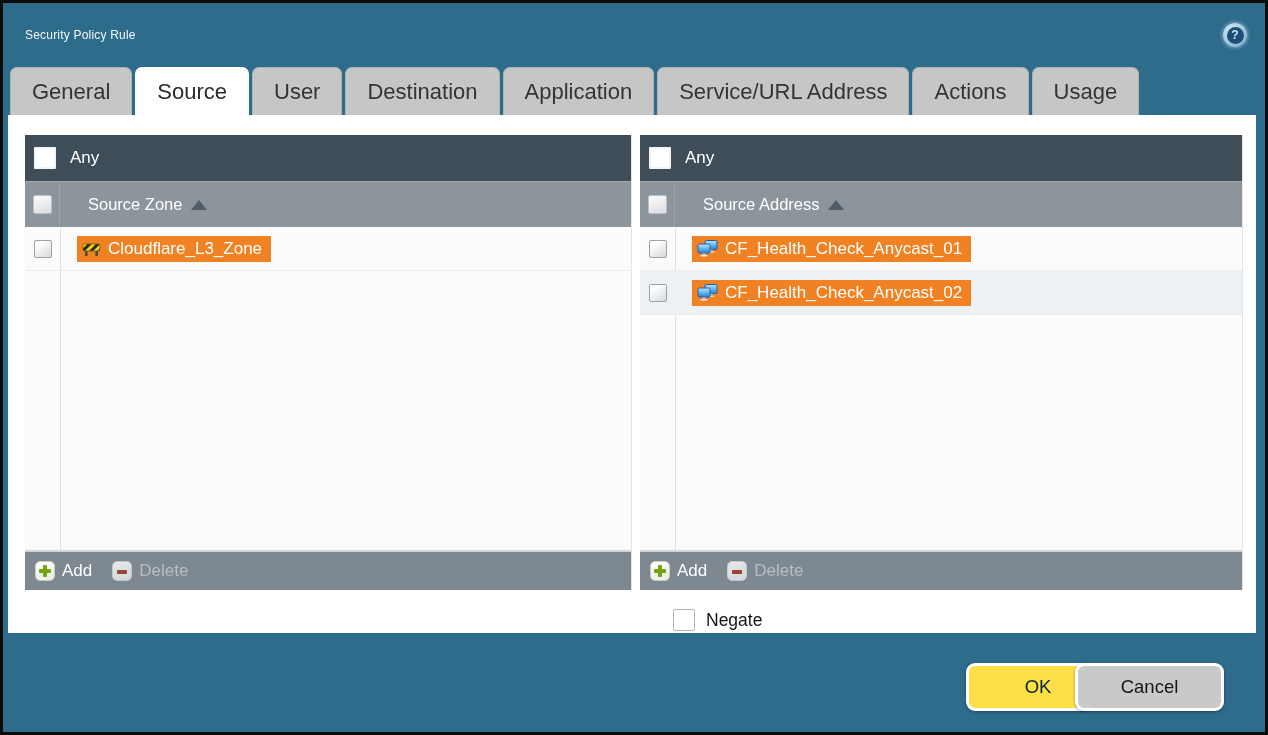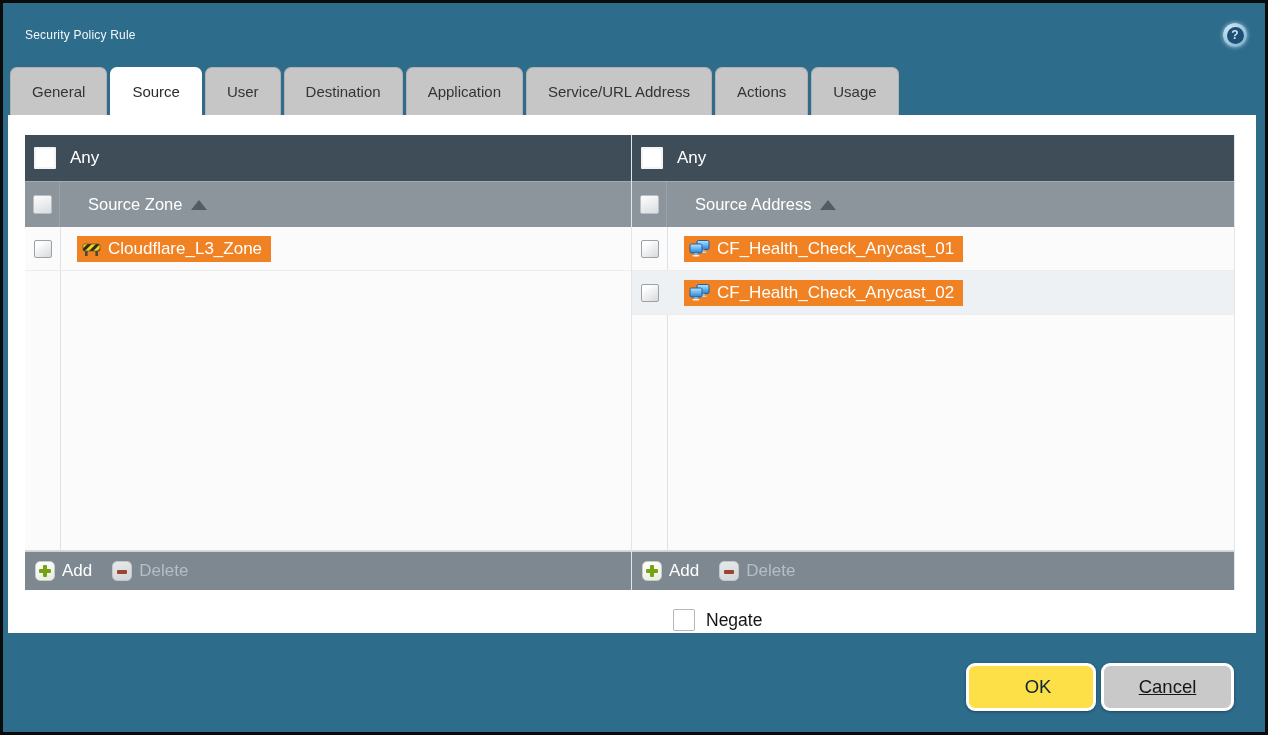--- a/index.html
+++ b/index.html
@@ -22,33 +22,33 @@
     cursor:pointer;
   }
   .help-icon .inner {
     width:17px; height:17px; border-radius:50%; background:#1d4e73;
     color:#cfe4f1; font-size:12px; font-weight:bold; text-align:center; line-height:17px;
   }
 
   
   .tabs { display:flex; gap:3px; padding-left:7px; height:48px; align-items:flex-end; }
   .tab {
-    background:#c6c6c6; color:#343434; font-size:15px;
+    background:#c6c6c6; color:#343434; font-size:22px;
     height:48px; line-height:48px; padding:0 21px;
     border-radius:7px 7px 0 0; border:1px solid #b2b2b2; border-bottom:none;
     cursor:pointer; white-space:nowrap;
   }
   .tab.active { background:#ffffff; color:#2b2b2b; border-color:#ffffff; }
 
   
   .content {
     background:#ffffff; margin:0 9px 0 5px; height:518px;
     padding:20px 0 0 17px;
   }
-  .panels { display:flex; }
+  .panels { display:flex; gap:8px; }
   .panel { width:607px; border-right:1px solid #e3e6e8; }
   .panel.right { width:603px; }
 
   .any-bar {
     height:46px; background:#3e4d58; display:flex; align-items:center; padding-left:9px;
   }
   .any-cb {
     width:22px; height:22px; background:#ffffff; border:2px solid #f2f4f5; border-radius:1px; cursor:pointer;
   }
   .any-label { color:#ffffff; font-size:17px; margin-left:14px; }
@@ -114,21 +114,21 @@
   }
   .negate-label { font-size:17.5px; color:#151515; }
 
   
   .btn {
     position:absolute; height:48px; width:130px; border-radius:9px;
     border:3px solid #ffffff; font-size:18.5px; font-family:"Liberation Sans", sans-serif;
     cursor:pointer; box-shadow:0 1px 3px rgba(0,0,0,.35);
   }
   .btn.ok { right:169px; top:660px; background:#fde047; color:#0e2430;padding-left:14px; }
-  .btn.cancel { right:31px; top:660px; background:#c9c9c9; color:#161616; width:133px;text-decoration:underline; }
+  .btn.cancel { right:41px; top:660px; background:#c9c9c9; color:#161616; width:149px; }
 </style>
 </head>
 <body>
 
 <svg width="0" height="0" style="position:absolute">
   <defs>
     <pattern id="stripes" width="6" height="6" patternUnits="userSpaceOnUse" patternTransform="rotate(45)">
       <rect width="6" height="6" fill="#f4d01e"></rect>
       <rect width="3" height="6" fill="#2b2b1e"></rect>
     </pattern>

